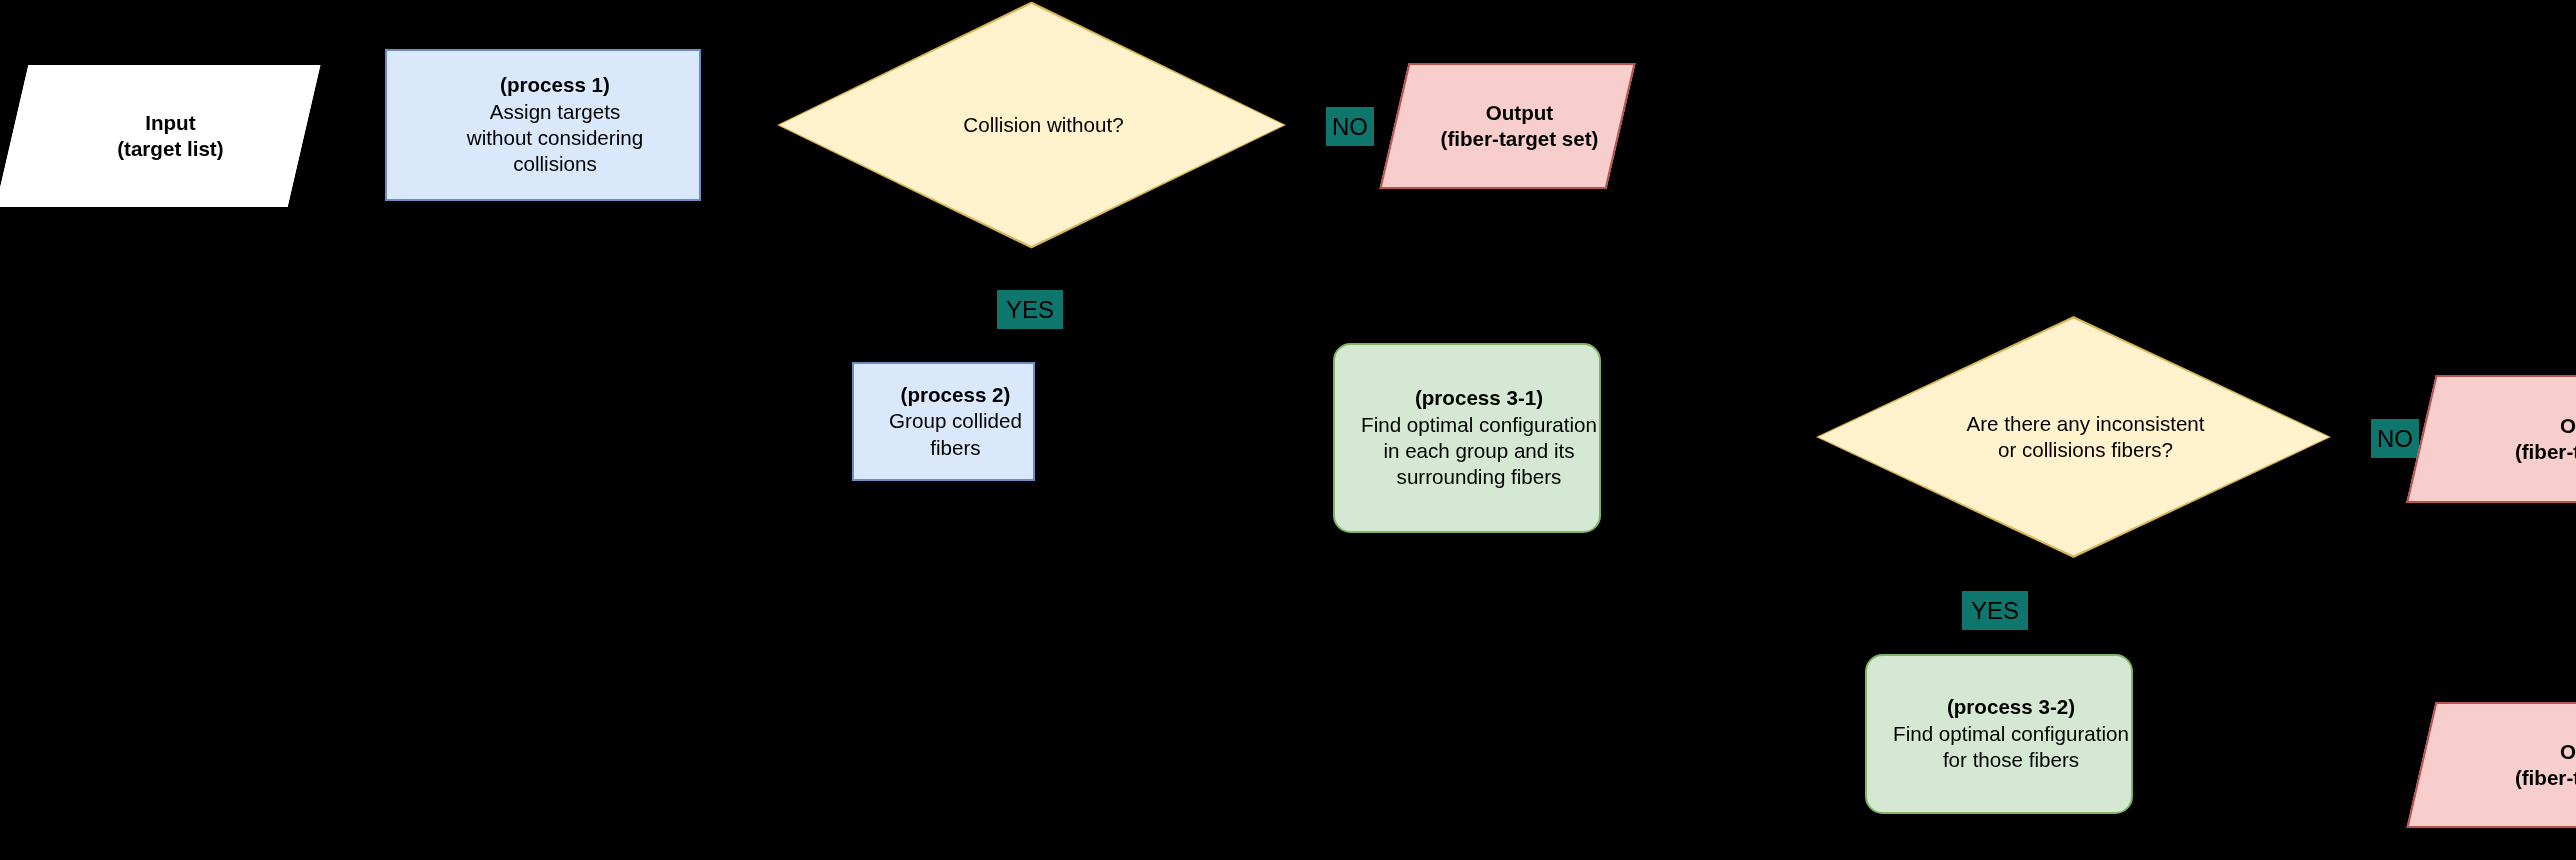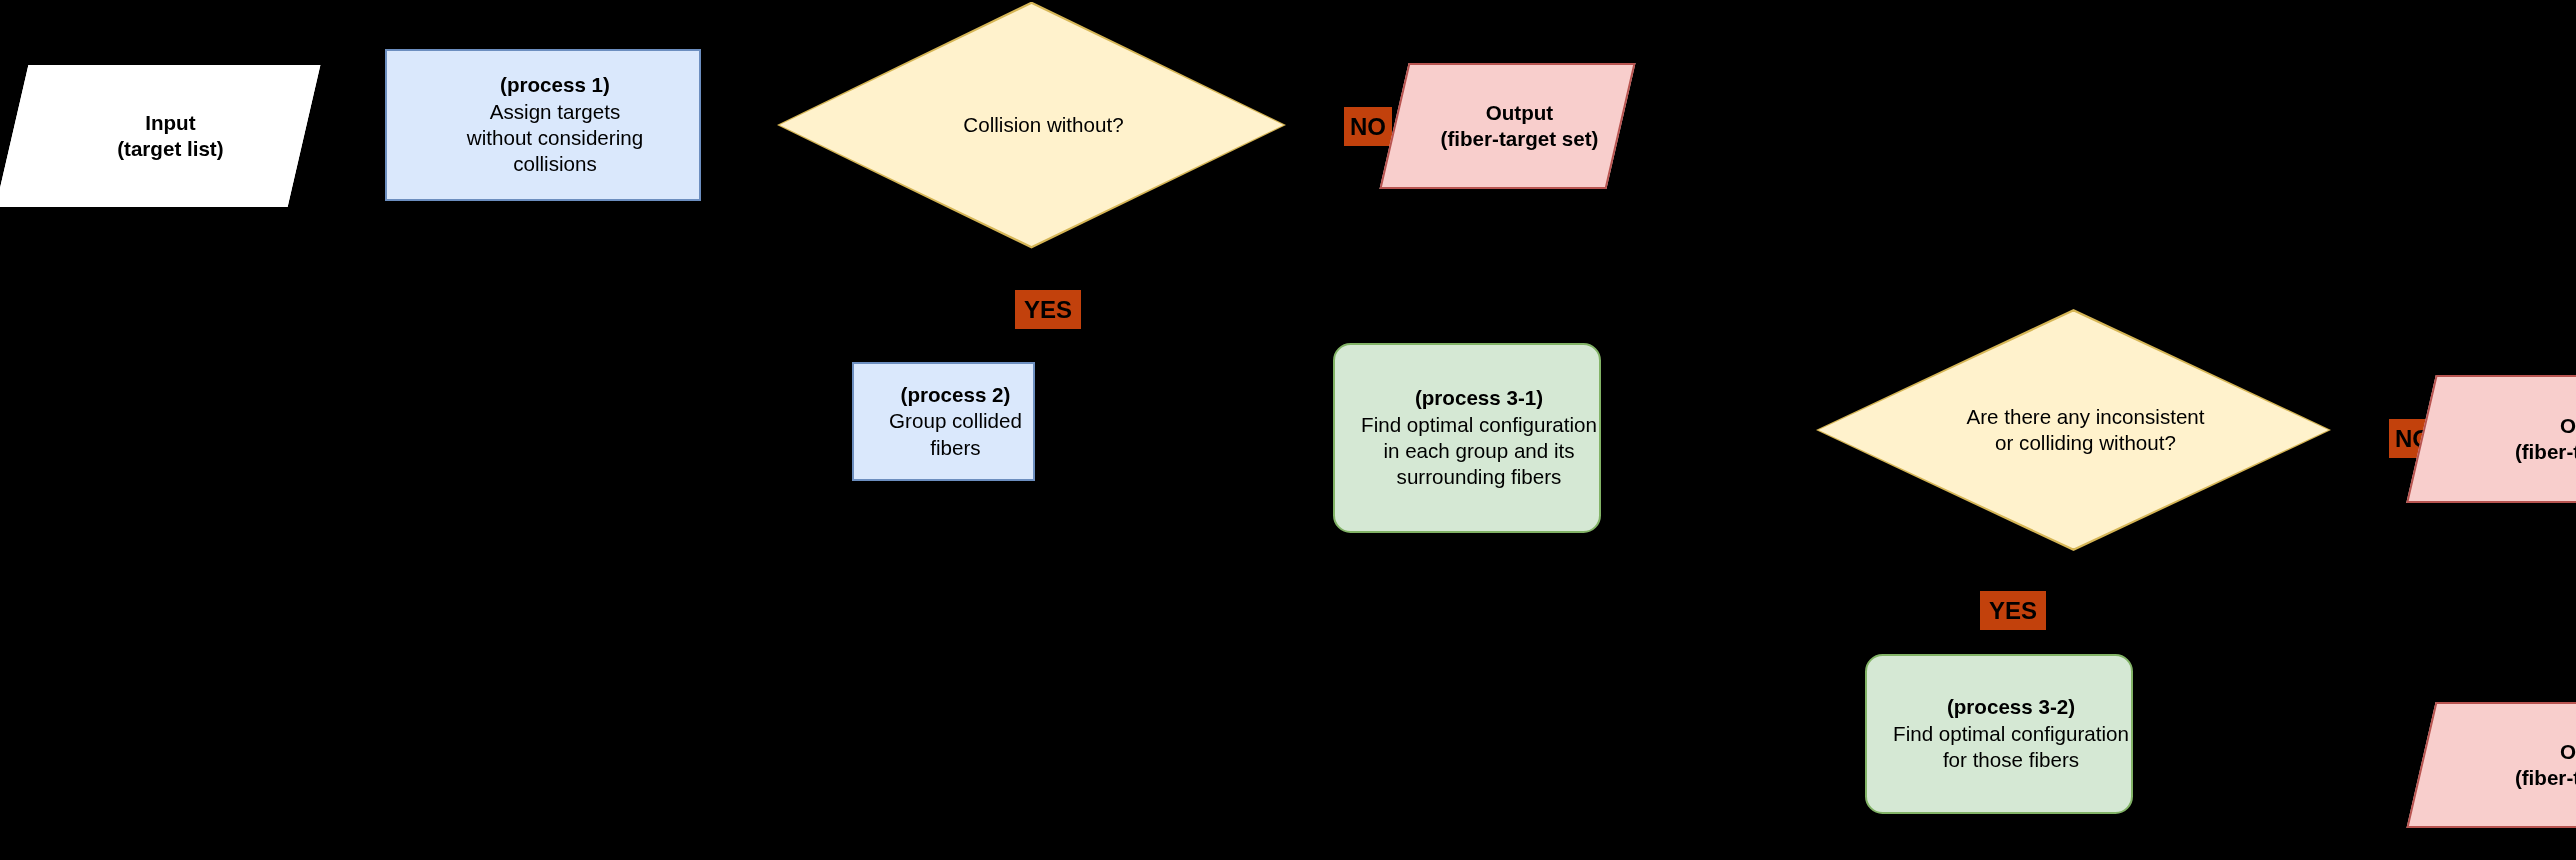--- a/index.html
+++ b/index.html
@@ -93,29 +93,28 @@
   .decision .skin-edge {
     position: absolute;
     inset: 0;
     background: #d6b656;
     clip-path: polygon(50% 0%, 100% 50%, 50% 100%, 0% 50%);
   }
 
   
   .edge-label {
     position: absolute;
-    background: #c2410c;
+    background: #0f766e;
     color: #000000;
-    font-weight: bold;
+    font-weight: normal;
     display: flex;
     align-items: center;
     justify-content: center;
     line-height: 1;
     box-sizing: border-box;
-    margin-left: 18px;
   }
 </style>
 </head>
 <body>
 
 <div id="canvas">
 
   <div class="parallelogram io-input" style="left:12.4px; top:65px; width:292px; height:142px;">
     <div class="skin"></div>
     <div class="node-text" style="font-size:20.6px;">
@@ -163,26 +162,26 @@
 
   <div class="shape process-round" style="left:1333px; top:343px; width:268px; height:190px;padding-left:48px;">
     <div class="node-text" style="font-size:20.6px;">
       <span class="ln b">(process 3-1)</span>
       <span class="ln">Find optimal configuration</span>
       <span class="ln">in each group and its</span>
       <span class="ln">surrounding fibers</span>
     </div>
   </div>
 
-  <div class="shape decision" style="left:1816px; top:309px; width:515px; height:242px;">
+  <div class="shape decision" style="left:1816px; top:316px; width:515px; height:242px;">
     <div class="skin-edge"></div>
     <div class="skin" style="inset:2.6px;"></div>
     <div class="node-text" style="font-size:20.6px;">
       <span class="ln">Are there any inconsistent</span>
-      <span class="ln">or colliding without?</span>
+      <span class="ln">or collisions fibers?</span>
     </div>
   </div>
 
   <div class="edge-label" style="left:2371px; top:419px; width:48px; height:39px; font-size:24px;">NO</div>
 
   <div class="parallelogram io-output" style="left:2421px; top:375px; width:333px; height:128px;">
     <div class="skin"></div>
     <div class="node-text" style="font-size:20.6px; padding-right:11.3px;">
       <span class="ln b">Output</span>
       <span class="ln b">(fiber-target set)</span>

